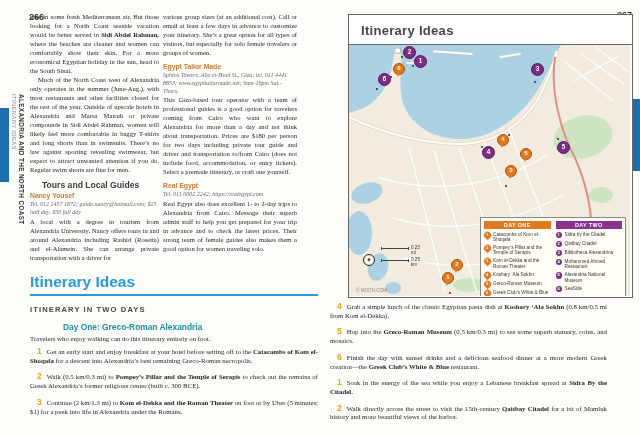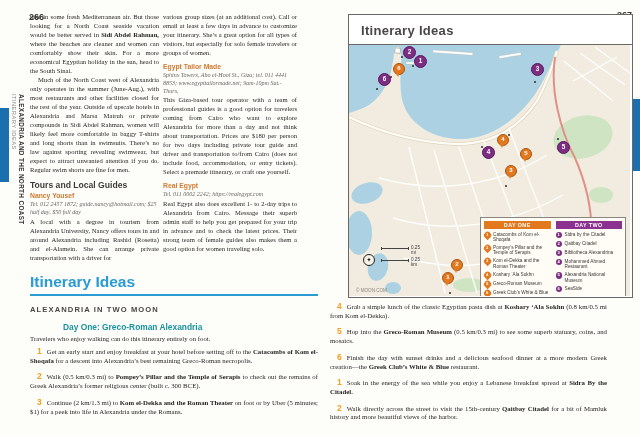--- a/index.html
+++ b/index.html
@@ -12,21 +12,21 @@
   .sidebar-tab{background:#1c6fad;}
   .vtext{writing-mode:vertical-rl;font-family:"Liberation Sans",sans-serif;line-height:1.35;}
   .vtext .chap{font-weight:bold;font-size:6.3px;letter-spacing:.4px;color:#3a3637;display:block;}
   .vtext .sect{font-size:5.8px;letter-spacing:.4px;color:#8a8687;display:block;}
 
   
   .col{font-size:6.6px;line-height:9px;text-align:justify;overflow:hidden;}
   .col p{margin:0;}
   .col p.ind{text-indent:8px;}
   b{font-weight:bold;}
-  .tours-h{font-family:"Liberation Sans",sans-serif;font-weight:bold;font-size:8.6px;color:#3f3b3c;margin:7px 0 1px 0;text-align:left;}
+  .tours-h{font-family:"Liberation Sans",sans-serif;font-weight:bold;font-size:8.6px;color:#3f3b3c;margin:7px 0 1px 12px;text-align:left;}
   .guide-h{font-family:"Liberation Sans",sans-serif;font-weight:bold;font-size:6.8px;color:#d07b30;margin:5px 0 1px 0;text-align:left;}
   .contact{font-style:italic;font-size:6px;line-height:7.8px;color:#6b6766;margin:0 0 1px 0;text-align:left;}
 
   
   .itin-h1{font-family:"Liberation Sans",sans-serif;font-weight:bold;font-size:15.5px;color:#2a9bd4;margin:0;}
   .itin-rule{height:2px;background:#2a9bd4;margin-top:3px;}
   .itin-sub{font-family:"Liberation Sans",sans-serif;font-weight:bold;font-size:7.6px;letter-spacing:1.1px;color:#4a4648;margin-top:9px;}
   .day-h{font-family:"Liberation Sans",sans-serif;font-weight:bold;font-size:8.4px;color:#18929f;margin-top:8px;padding-left:33px;}
   .intro{font-size:6.8px;margin-top:3px;}
   .item{font-size:6.8px;line-height:8.8px;margin-top:5px;text-indent:7px;text-align:justify;}
@@ -100,21 +100,21 @@
     <p class="contact">Sphinx Towers, Abo el-Hool St., Giza; tel. 011 4441 8853; www.egypttailormade.net; 9am-10pm Sat.-Thurs.</p>
     <p>This Giza-based tour operator with a team of professional guides is a good option for travelers coming from Cairo who want to explore Alexandria for more than a day and not think about transportation. Prices are $180 per person for two days including private tour guide and driver and transportation to/from Cairo (does not include food, accommodation, or entry tickets). Select a premade itinerary, or craft one yourself.</p>
     <div class="guide-h">Real Egypt</div>
     <p class="contact">Tel. 011 0002 2242; https://realegypt.com</p>
     <p>Real Egypt also does excellent 1- to 2-day trips to Alexandria from Cairo. Message their superb admin staff to help you get prepared for your trip in advance and to check the latest prices. Their strong team of female guides also makes them a good option for women traveling solo.</p>
   </div>
 
   <div class="abs" style="left:30px;top:273px;width:288px;">
     <div class="itin-h1">Itinerary Ideas</div>
     <div class="itin-rule"></div>
-    <div class="itin-sub">ALEXANDRIA IN TWO MOON</div>
+    <div class="itin-sub">ITINERARY IN TWO DAYS</div>
     <div class="day-h">Day One: Greco-Roman Alexandria</div>
     <div class="intro">Travelers who enjoy walking can do this itinerary entirely on foot.</div>
     <p class="item"><span class="num">1</span><span>Get an early start and enjoy breakfast at your hotel before setting off to the </span><b>Catacombs of Kom el-Shoqafa</b><span> for a descent into Alexandria’s best remaining Greco-Roman necropolis.</span></p>
     <p class="item"><span class="num">2</span><span>Walk (0.5 km/0.3 mi) to </span><b>Pompey’s Pillar and the Temple of Serapis</b><span> to check out the remains of Greek Alexandria’s former religious center (built c. 300 BCE).</span></p>
     <p class="item"><span class="num">3</span><span>Continue (2 km/1.3 mi) to </span><b>Kom el-Dekka and the Roman Theater</b><span> on foot or by Uber (5 minutes; $1) for a peek into life in Alexandria under the Romans.</span></p>
   </div>
 
   <div class="abs pagenum" style="left:608px;top:10px;width:24px;text-align:right;">267</div>
 
   <div class="abs sidebar-tab" style="left:631px;top:99px;width:9px;height:72px;"></div>

